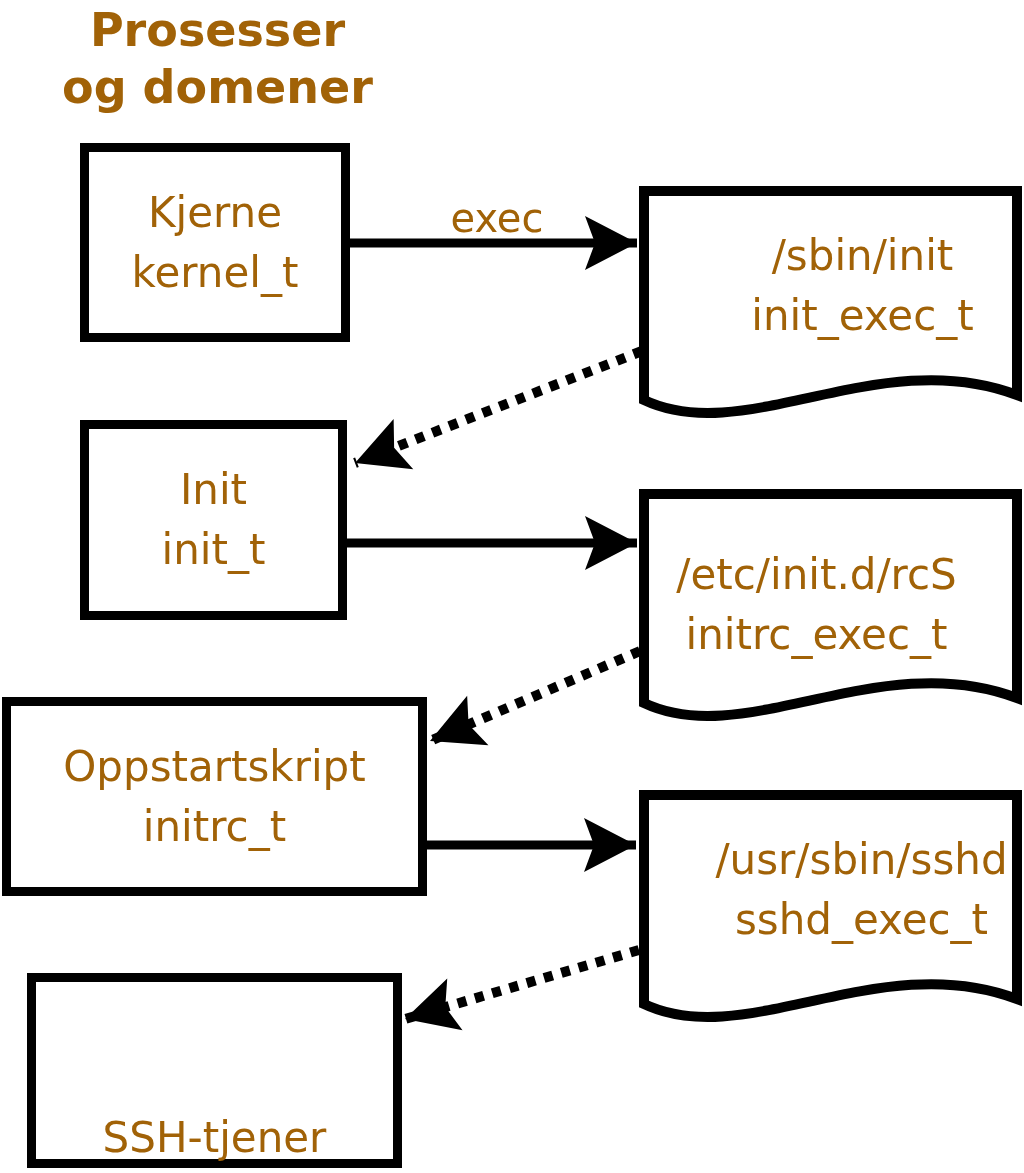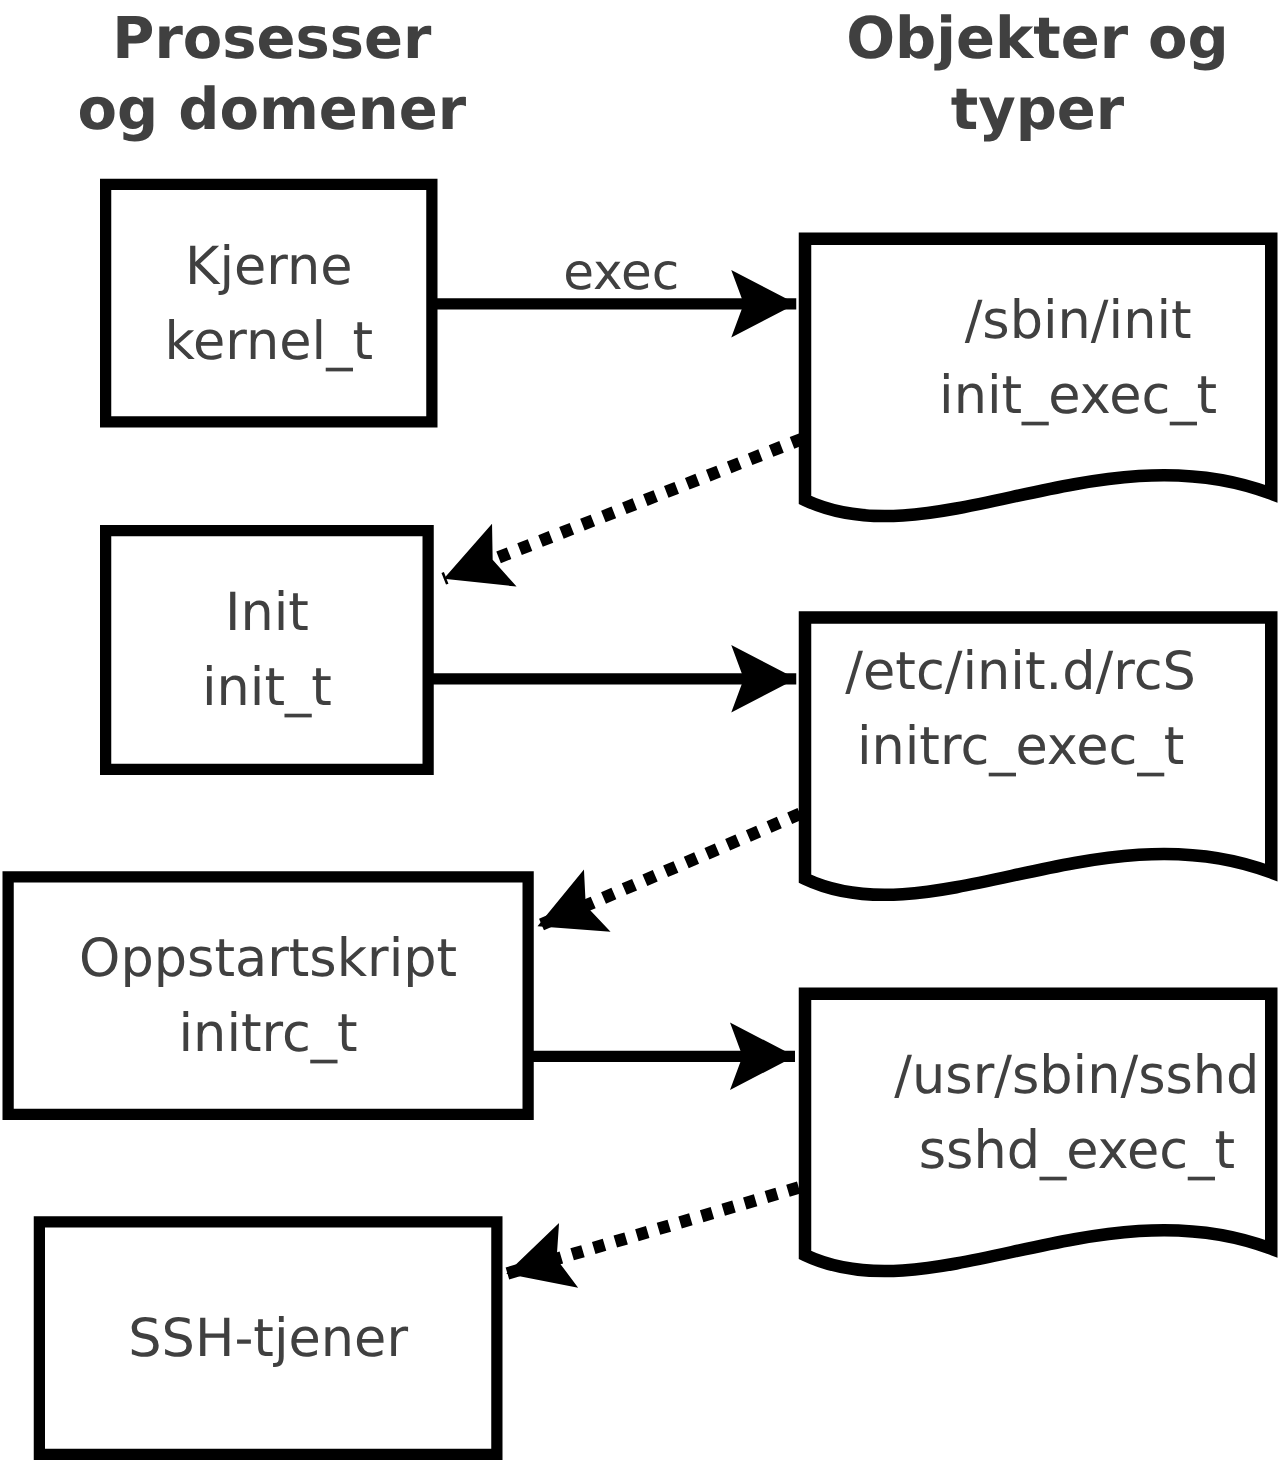--- a/index.html
+++ b/index.html
@@ -6,21 +6,21 @@
     margin: 0;
     padding: 0;
     background: #ffffff;
   }
   .canvas {
     position: relative;
     width: 1024px;
     height: 1173px;
     background: #ffffff;
     font-family: "DejaVu Sans", "Liberation Sans", sans-serif;
-    color: #404040;
+    color: #a16207;
     overflow: hidden;
   }
   .shapes {
     position: absolute;
     left: 0;
     top: 0;
   }
   .pbox {
     fill: #ffffff;
     stroke: #000000;
@@ -99,48 +99,44 @@
 
     <path class="dotted-edge" marker-end="url(#ah)" d="M 642 351 L 355 463"></path>
     <path class="dotted-edge" marker-end="url(#ah)" d="M 640 651 L 430 741"></path>
     <path class="dotted-edge" marker-end="url(#ah)" d="M 639 950 L 405 1019"></path>
   </svg>
 
   <div class="heading" style="left:30px; top:2px; width:375px;">
     <span class="line">Prosesser</span>
     <span class="line">og domener</span>
   </div>
-  <div class="heading" style="left:645px; top:2px; width:370px;">
-    <span class="line">Objekter og</span>
-    <span class="line">typer</span>
-  </div>
 
   <div class="edge-label" style="left:437px; top:183px; width:120px;">exec</div>
 
   <div class="lbl" style="left:80px; top:143px; width:270px; height:199px;">
     <span class="line">Kjerne</span>
     <span class="line">kernel_t</span>
   </div>
   <div class="lbl" style="left:80px; top:420px; width:267px; height:200px;">
     <span class="line">Init</span>
     <span class="line">init_t</span>
   </div>
   <div class="lbl" style="left:2px; top:697px; width:425px; height:199px;">
     <span class="line">Oppstartskript</span>
     <span class="line">initrc_t</span>
   </div>
-  <div class="lbl" style="left:27px; top:973px; width:375px; height:195px;">
+  <div class="lbl" style="left:27px; top:973px; width:375px; height:195px;justify-content:flex-end;">
     <span class="line">SSH-tjener</span>
   </div>
 
   <div class="lbl" style="left:639px; top:186px; width:383px; height:200px;margin-left:32px;">
     <span class="line">/sbin/init</span>
     <span class="line">init_exec_t</span>
   </div>
-  <div class="lbl" style="left:639px; top:467px; width:355px; height:200px;">
+  <div class="lbl" style="left:639px; top:505px; width:355px; height:200px;">
     <span class="line">/etc/init.d/rcS</span>
     <span class="line">initrc_exec_t</span>
   </div>
   <div class="lbl" style="left:630px; top:790px; width:463px; height:200px;">
     <span class="line">/usr/sbin/sshd</span>
     <span class="line">sshd_exec_t</span>
   </div>
 
 </div>
 

